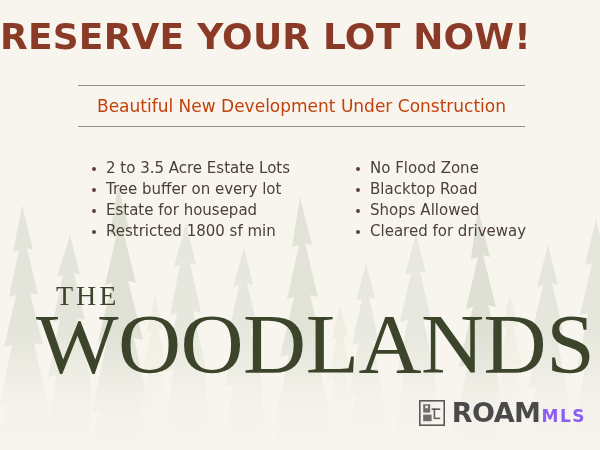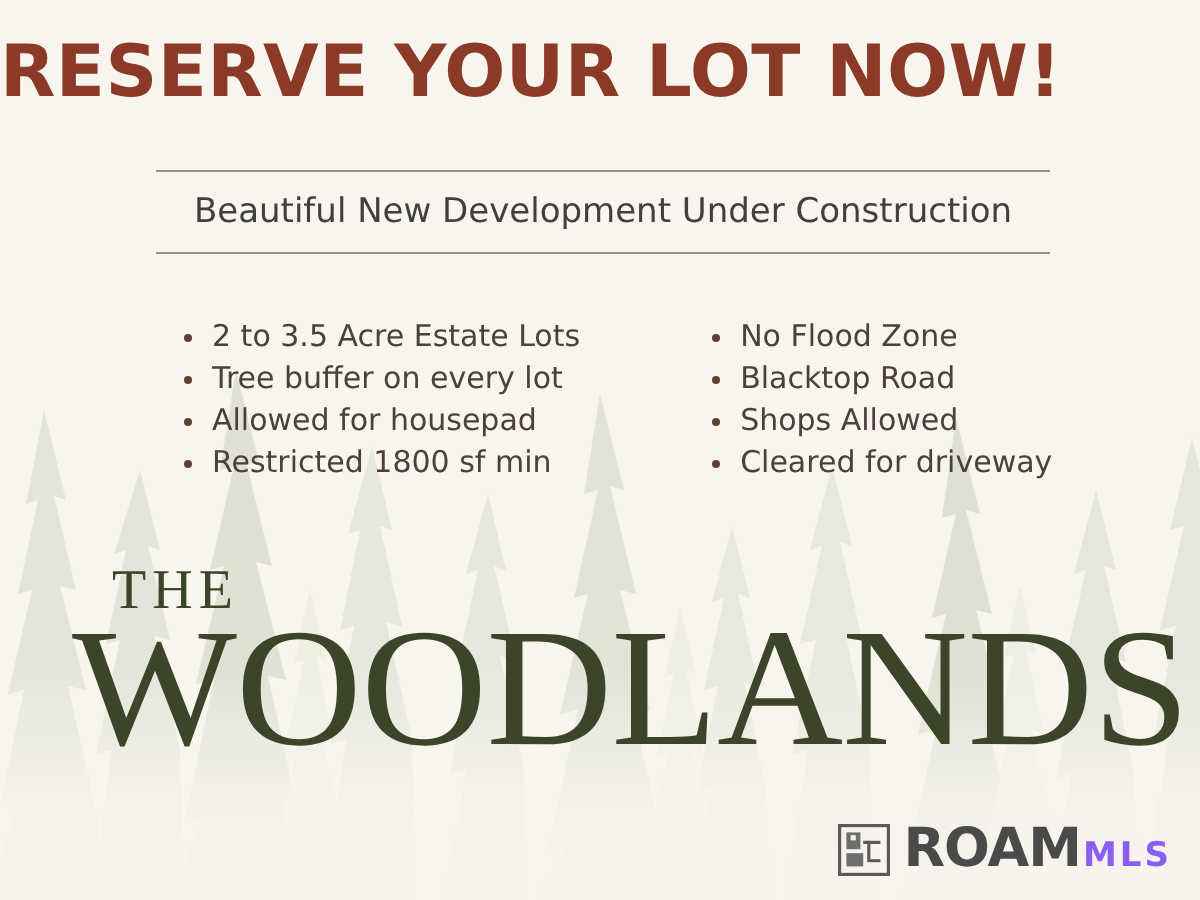--- a/index.html
+++ b/index.html
@@ -64,21 +64,21 @@
     left: 78px;
     width: 447px;
   }
   .rule {
     height: 1px;
     width: 100%;
     background: #9a8f83;
   }
   #subtitle {
     text-align: center;
-    color: #404040;
+    color: #c2410c;
     font-family: "DejaVu Sans", sans-serif;
     font-size: 17px;
     line-height: 1;
     padding: 12px 0 11px 0;
     white-space: nowrap;
   }
 
   
   #bullets {
     position: absolute;
@@ -140,21 +140,21 @@
     margin-top: -4px;
     white-space: nowrap;
     transform: scaleX(1.04);
     transform-origin: left center;
   }
 
   
   #roam-logo {
     position: absolute;
     right: 14px;
-    bottom: 12px;
+    bottom: 24px;
     display: flex;
     align-items: center;
     gap: 7px;
   }
   #roam-mark {
     width: 26px;
     height: 26px;
     flex: 0 0 auto;
   }
   #roam-text {
@@ -228,21 +228,21 @@
     <div class="rule"></div>
     <div id="subtitle">Beautiful New Development Under Construction</div>
     <div class="rule"></div>
   </div>
 
   <div id="bullets">
     <div class="bullet-col">
       <ul>
         <li>2 to 3.5 Acre Estate Lots</li>
         <li>Tree buffer on every lot</li>
-        <li>Allowed for housepad</li>
+        <li>Estate for housepad</li>
         <li>Restricted 1800 sf min</li>
       </ul>
     </div>
     <div class="bullet-col">
       <ul>
         <li>No Flood Zone</li>
         <li>Blacktop Road</li>
         <li>Shops Allowed</li>
         <li>Cleared for driveway</li>
       </ul>

